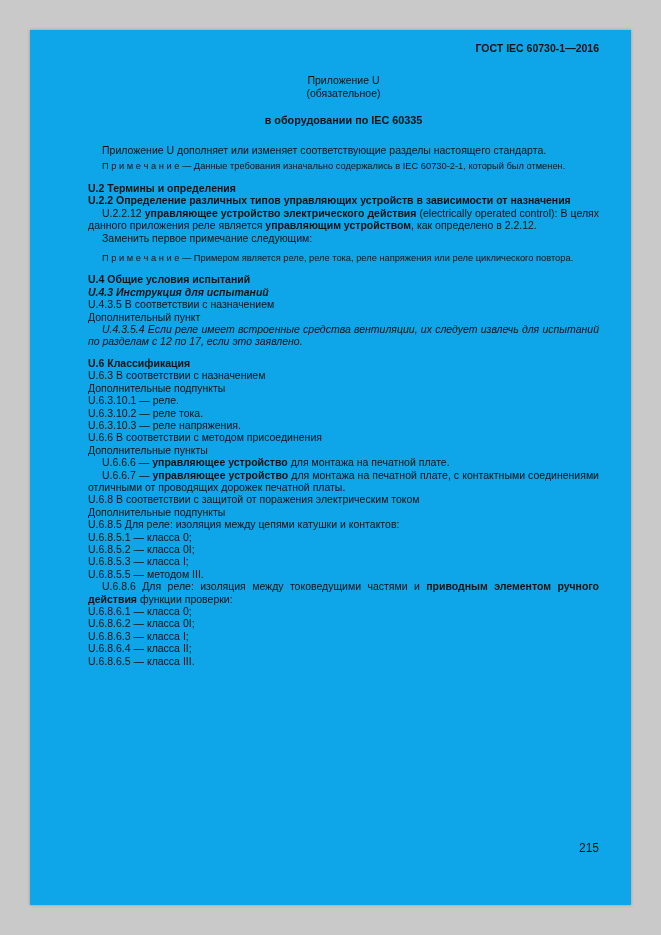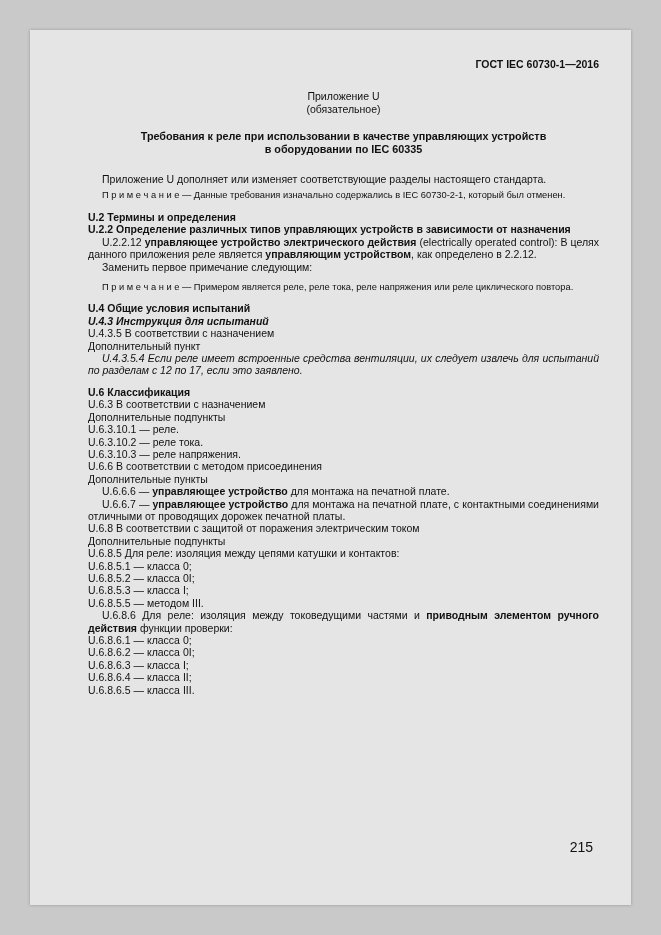--- a/index.html
+++ b/index.html
@@ -9,22 +9,22 @@
   }
   .viewport {
     width: 661px;
     height: 935px;
     background: #c9c9c9;
     padding: 30px;
   }
   .page {
     width: 601px;
     height: 875px;
-    background: #e5e5e5;
-    padding: 28px 32px 0 58px;
+    background: #0ea5e9;
+    padding: 12px 32px 0 58px;
     position: relative;
     box-shadow: 0 0 3px rgba(0,0,0,0.25);
     color: #111111;
   }
   .header {
     text-align: right;
     font-size: 10.5px;
     font-weight: bold;
     line-height: 12px;
     margin-bottom: 20px;
@@ -50,41 +50,40 @@
   .para { margin: 0; }
   .para.h { font-weight: bold; text-align: left; }
   .para.note { font-size: 9.3px; line-height: 11.5px; margin-top: 5px; margin-bottom: 5px; }
   .para.indent { text-indent: 14px; }
   .para.sp { margin-top: 9px; }
   .b { font-weight: bold; }
   .i { font-style: italic; }
   .page-number {
     position: absolute;
     bottom: 50px;
-    right: 38px;
-    font-size: 14px;
+    right: 32px;
+    font-size: 12px;
   }
 </style>
 </head>
 <body>
 
 <div class="viewport">
   <div class="page">
 
     <div class="header">
       <span>ГОСТ IEC 60730-1—2016</span>
     </div>
 
     <div class="annex-head">
       <div>Приложение U</div>
       <div>(обязательное)</div>
     </div>
 
     <div class="doc-title">
-      <div>Требования к реле при использовании в качестве управляющих устройств</div>
       <div>в оборудовании по IEC 60335</div>
     </div>
 
     <div class="content" id="content">
         <p class="para body indent"><span>Приложение U дополняет или изменяет соответствующие разделы настоящего стандарта.</span></p>
         <p class="para note indent"><span>П р и м е ч а н и е — Данные требования изначально содержались в IEC 60730-2-1, который был отменен.</span></p>
         <p class="para h sp"><span class="b">U.2 Термины и определения</span></p>
         <p class="para h"><span class="b">U.2.2 Определение различных типов управляющих устройств в зависимости от назначения</span></p>
         <p class="para body indent"><span>U.2.2.12 </span><span class="b">управляющее устройство электрического действия </span><span>(electrically operated control): В целях данного приложения реле является </span><span class="b">управляющим устройством</span><span>, как определено в 2.2.12.</span></p>
         <p class="para body indent"><span>Заменить первое примечание следующим:</span></p>

